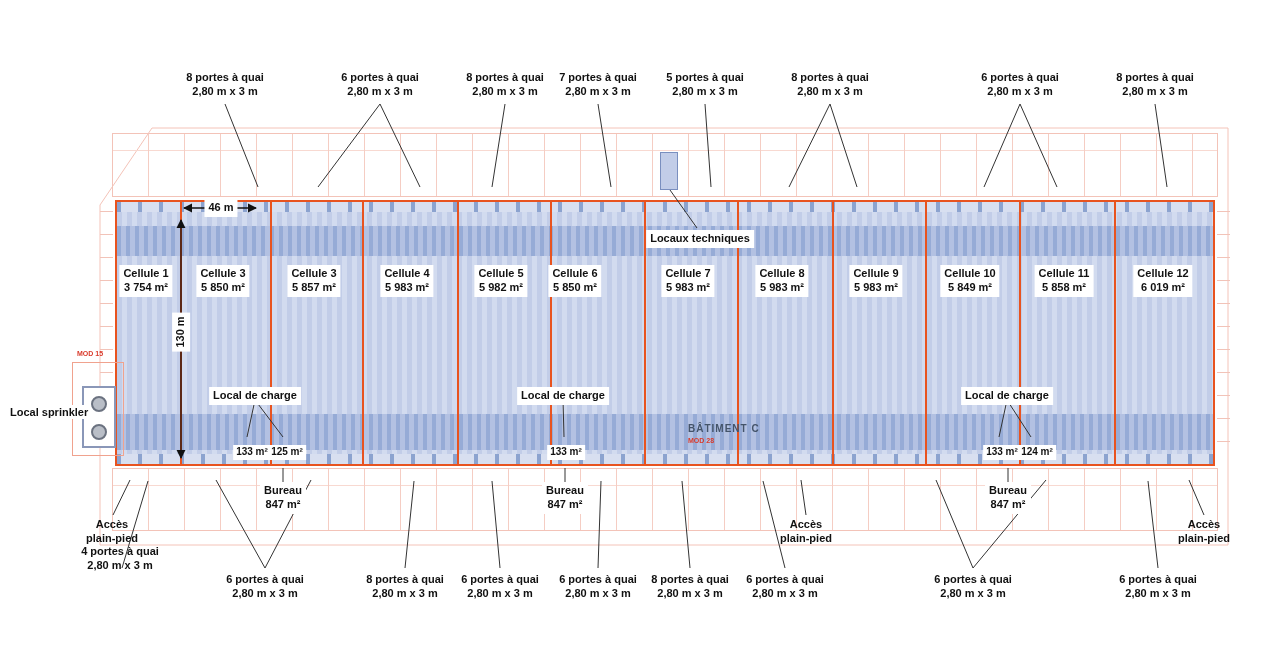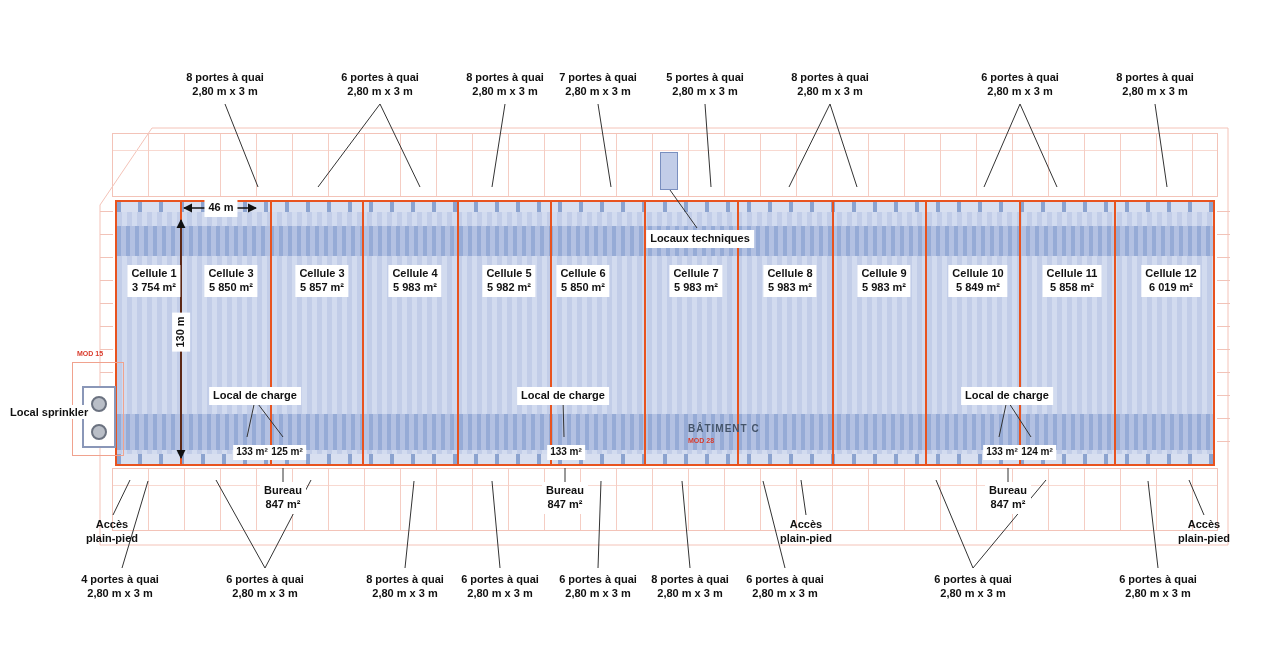--- a/index.html
+++ b/index.html
@@ -47,21 +47,21 @@
   .sprk-circle.c1{top:8px;} .sprk-circle.c2{top:36px;}
   
   svg.notes{position:absolute;left:0;top:0;pointer-events:none;}
   
   .lbl{position:absolute;transform:translateX(-50%);text-align:center;
     font-size:11px;font-weight:700;line-height:1.3;white-space:nowrap;color:#111;}
   .lbl .l1,.lbl .l2{display:block;}
   .chip{position:absolute;transform:translateX(-50%);text-align:center;background:#fff;
     font-size:11px;font-weight:700;line-height:1.25;white-space:nowrap;padding:2px 4px;color:#111;}
   .chip .l1,.chip .l2{display:block;}
-  .chip.cell{top:265px;margin-left:8px;}
+  .chip.cell{top:265px;}
   .chip.small{font-size:10px;padding:1px 3px;top:445px;}
   .chip.bureau{top:482px;}
   .chip.dim-w{left:221px;top:199px;}
   .chip.dim-d{left:181px;top:332px;transform:translate(-50%,-50%) rotate(-90deg);}
   .chip.charge{top:387px;}
   .chip.tech{left:700px;top:230px;text-align:center;}
   .sprk-lbl{position:absolute;left:8px;top:405px;background:#fff;padding:1px 2px;
     font-size:11px;font-weight:700;white-space:nowrap;}
   .batiment{position:absolute;left:688px;top:423px;font-size:10px;font-weight:700;
     color:#44546a;letter-spacing:1px;white-space:nowrap;}
@@ -189,21 +189,21 @@
     </div>
   <div class="lbl" style="left:1020px;top:70px">
       <span class="l1">6 portes à quai</span>
       <span class="l2">2,80 m x 3 m</span>
     </div>
   <div class="lbl" style="left:1155px;top:70px">
       <span class="l1">8 portes à quai</span>
       <span class="l2">2,80 m x 3 m</span>
     </div>
 
-  <div class="lbl" style="left:120px;top:572px">
+  <div class="lbl" style="left:120px;top:544px">
       <span class="l1">4 portes à quai</span>
       <span class="l2">2,80 m x 3 m</span>
     </div>
   <div class="lbl" style="left:265px;top:572px">
       <span class="l1">6 portes à quai</span>
       <span class="l2">2,80 m x 3 m</span>
     </div>
   <div class="lbl" style="left:405px;top:572px">
       <span class="l1">8 portes à quai</span>
       <span class="l2">2,80 m x 3 m</span>

